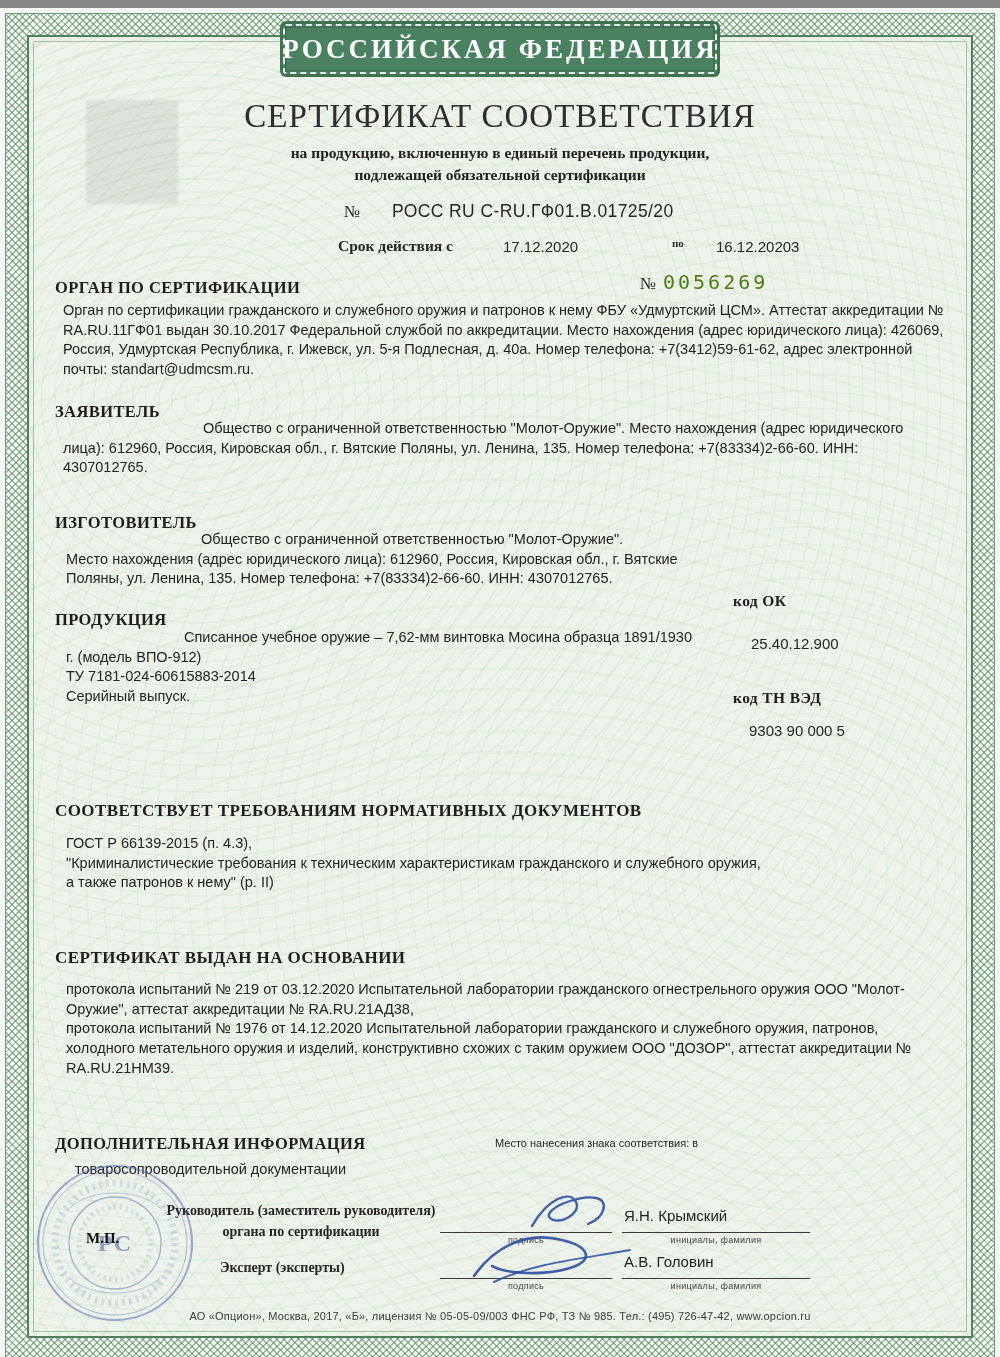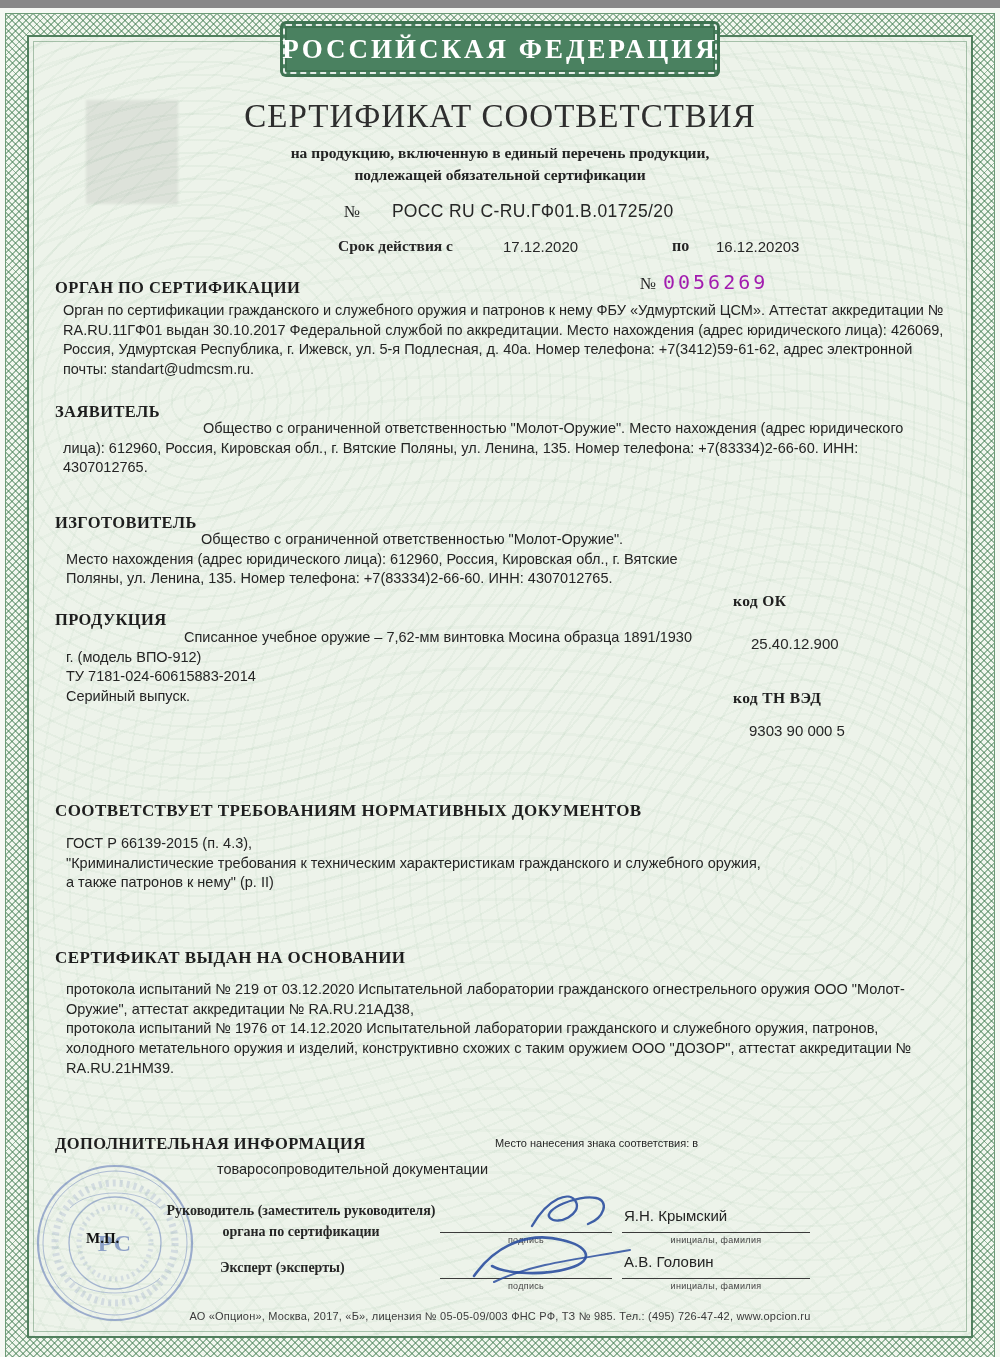--- a/index.html
+++ b/index.html
@@ -61,58 +61,58 @@
   }
   .doc-subtitle{
     position:absolute;top:134px;left:0;width:100%;text-align:center;
     font-family:"Liberation Serif",serif;font-weight:bold;font-size:15.5px;
     line-height:1.45;white-space:pre-line;color:#222;
   }
   .num-sign{position:absolute;left:344px;top:194px;font-family:"Liberation Serif",serif;font-size:17px;}
   .cert-number{position:absolute;left:392px;top:193px;font-size:17.5px;letter-spacing:.4px;}
   .validity-label{position:absolute;left:338px;top:229px;font-family:"Liberation Serif",serif;font-weight:bold;font-size:15.5px;}
   .valid-from{position:absolute;left:503px;top:230px;font-size:15px;}
-  .to-label{position:absolute;left:672px;top:229px;font-family:"Liberation Serif",serif;font-weight:bold;font-size:16px;}
+  .to-label{position:absolute;left:672px;top:229px;font-family:"Liberation Serif",serif;font-weight:bold;font-size:11px;}
   .valid-to{position:absolute;left:716px;top:230px;font-size:15px;}
 
   
   .sec-head{
     position:absolute;
     font-family:"Liberation Serif",serif;font-weight:bold;font-size:16.5px;
     letter-spacing:.4px;color:#1e1e1e;white-space:nowrap;
   }
   .body-text{
     position:absolute;font-size:14.5px;line-height:1.36;color:#242424;
     white-space:pre-line;
   }
   .organ-head{left:55px;top:270px;}
   .organ-no-sign{position:absolute;left:640px;top:266px;font-family:"Liberation Serif",serif;font-size:17px;}
   .blank-number{
     position:absolute;left:663px;top:262px;
     font-family:"DejaVu Sans Mono",monospace;font-size:20px;letter-spacing:3px;
-    color:#a21caf;
+    color:#4d7c0f;
   }
   .organ-text{left:63px;top:293px;width:888px;}
   .applicant-head{left:55px;top:394px;}
   .applicant-text{left:63px;top:411px;width:878px;text-indent:140px;}
   .manufacturer-head{left:55px;top:505px;}
   .manufacturer-text{left:66px;top:522px;width:655px;text-indent:135px;}
   .kod-ok{left:733px;top:584px;font-size:15.5px;}
   .product-head{left:55px;top:602px;}
   .product-text{left:66px;top:620px;width:635px;text-indent:118px;}
   .ok-value{position:absolute;left:751px;top:627px;font-size:15px;}
   .kod-tnved{left:733px;top:681px;font-size:15.5px;}
   .tnved-value{position:absolute;left:749px;top:714px;font-size:15px;}
   .conform-head{left:55px;top:793px;font-size:17px;}
   .conform-text{left:66px;top:826px;width:700px;}
   .basis-head{left:55px;top:940px;font-size:17px;}
   .basis-text{left:66px;top:972px;width:885px;}
   .additional-head{left:55px;top:1126px;}
   .mark-place{position:absolute;left:495px;top:1129px;font-size:11px;}
-  .additional-text{left:68px;top:1152px;width:420px;text-align:right;}
+  .additional-text{left:75px;top:1152px;width:420px;}
 
   
   .stamp{position:absolute;left:30px;top:1150px;width:170px;height:170px;}
   .stamp-center{
     position:absolute;left:30px;top:1150px;width:170px;height:170px;
     display:flex;align-items:center;justify-content:center;
     font-family:"Liberation Serif",serif;font-weight:bold;font-size:24px;
     color:rgba(62,92,170,.55);letter-spacing:1px;pointer-events:none;
   }
   .mp-label{

